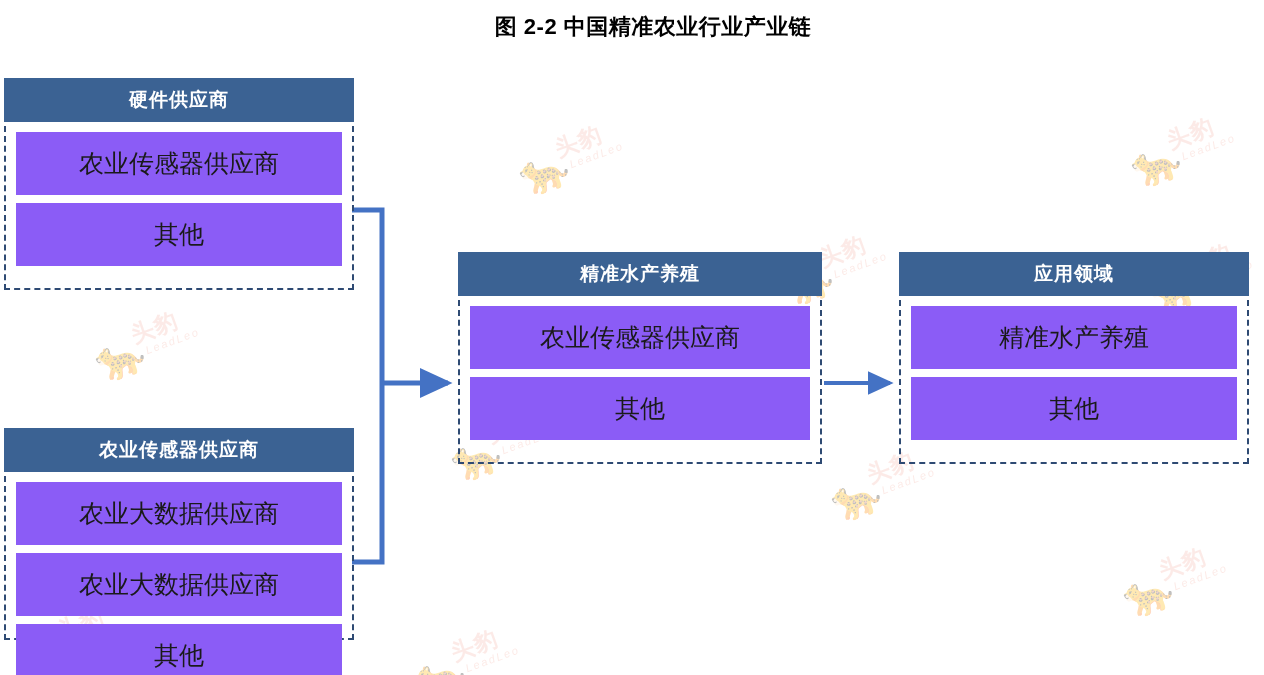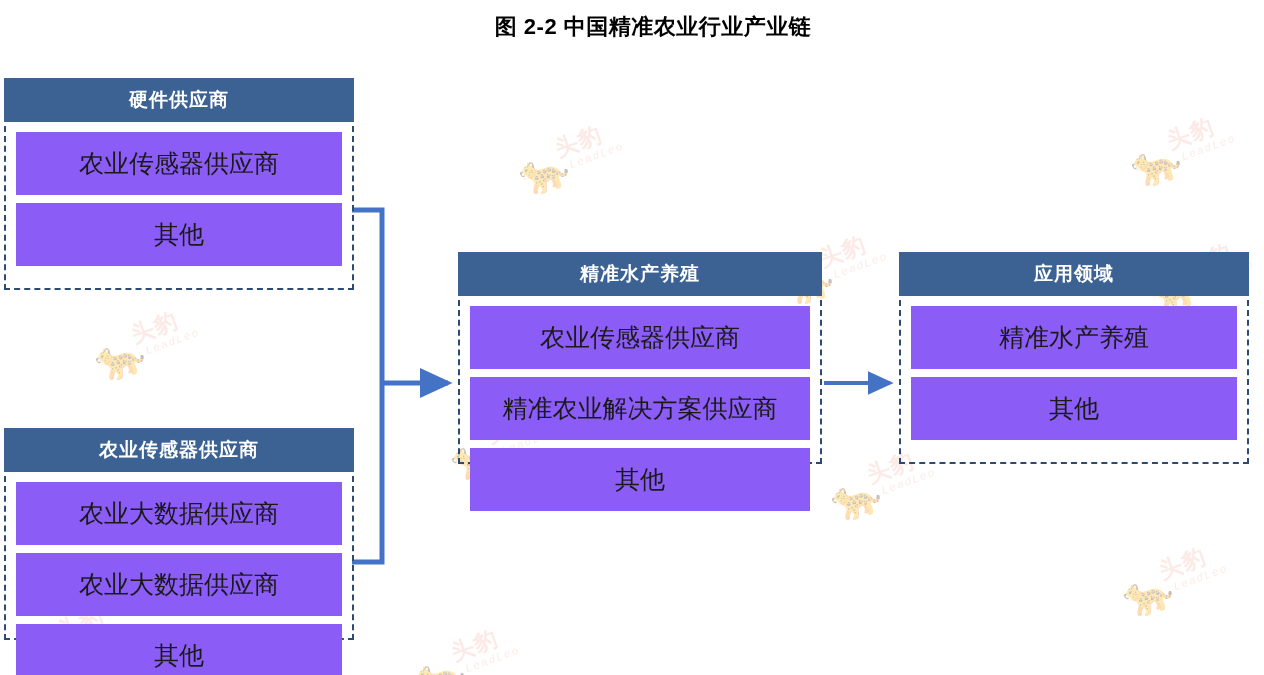--- a/index.html
+++ b/index.html
@@ -234,21 +234,20 @@
       <div class="item">农业大数据供应商</div>
       <div class="item">农业大数据供应商</div>
       <div class="item">其他</div>
     </div>
   </div>
 
   <div class="group" id="group-service">
     <div class="group-header">精准水产养殖</div>
     <div class="group-body">
       <div class="item">农业传感器供应商</div>
-      <div class="item">精准农业解决方案供应商</div>
       <div class="item">其他</div>
     </div>
   </div>
 
   <div class="group" id="group-application">
     <div class="group-header">应用领域</div>
     <div class="group-body">
       <div class="item">精准水产养殖</div>
       <div class="item">其他</div>
     </div>

